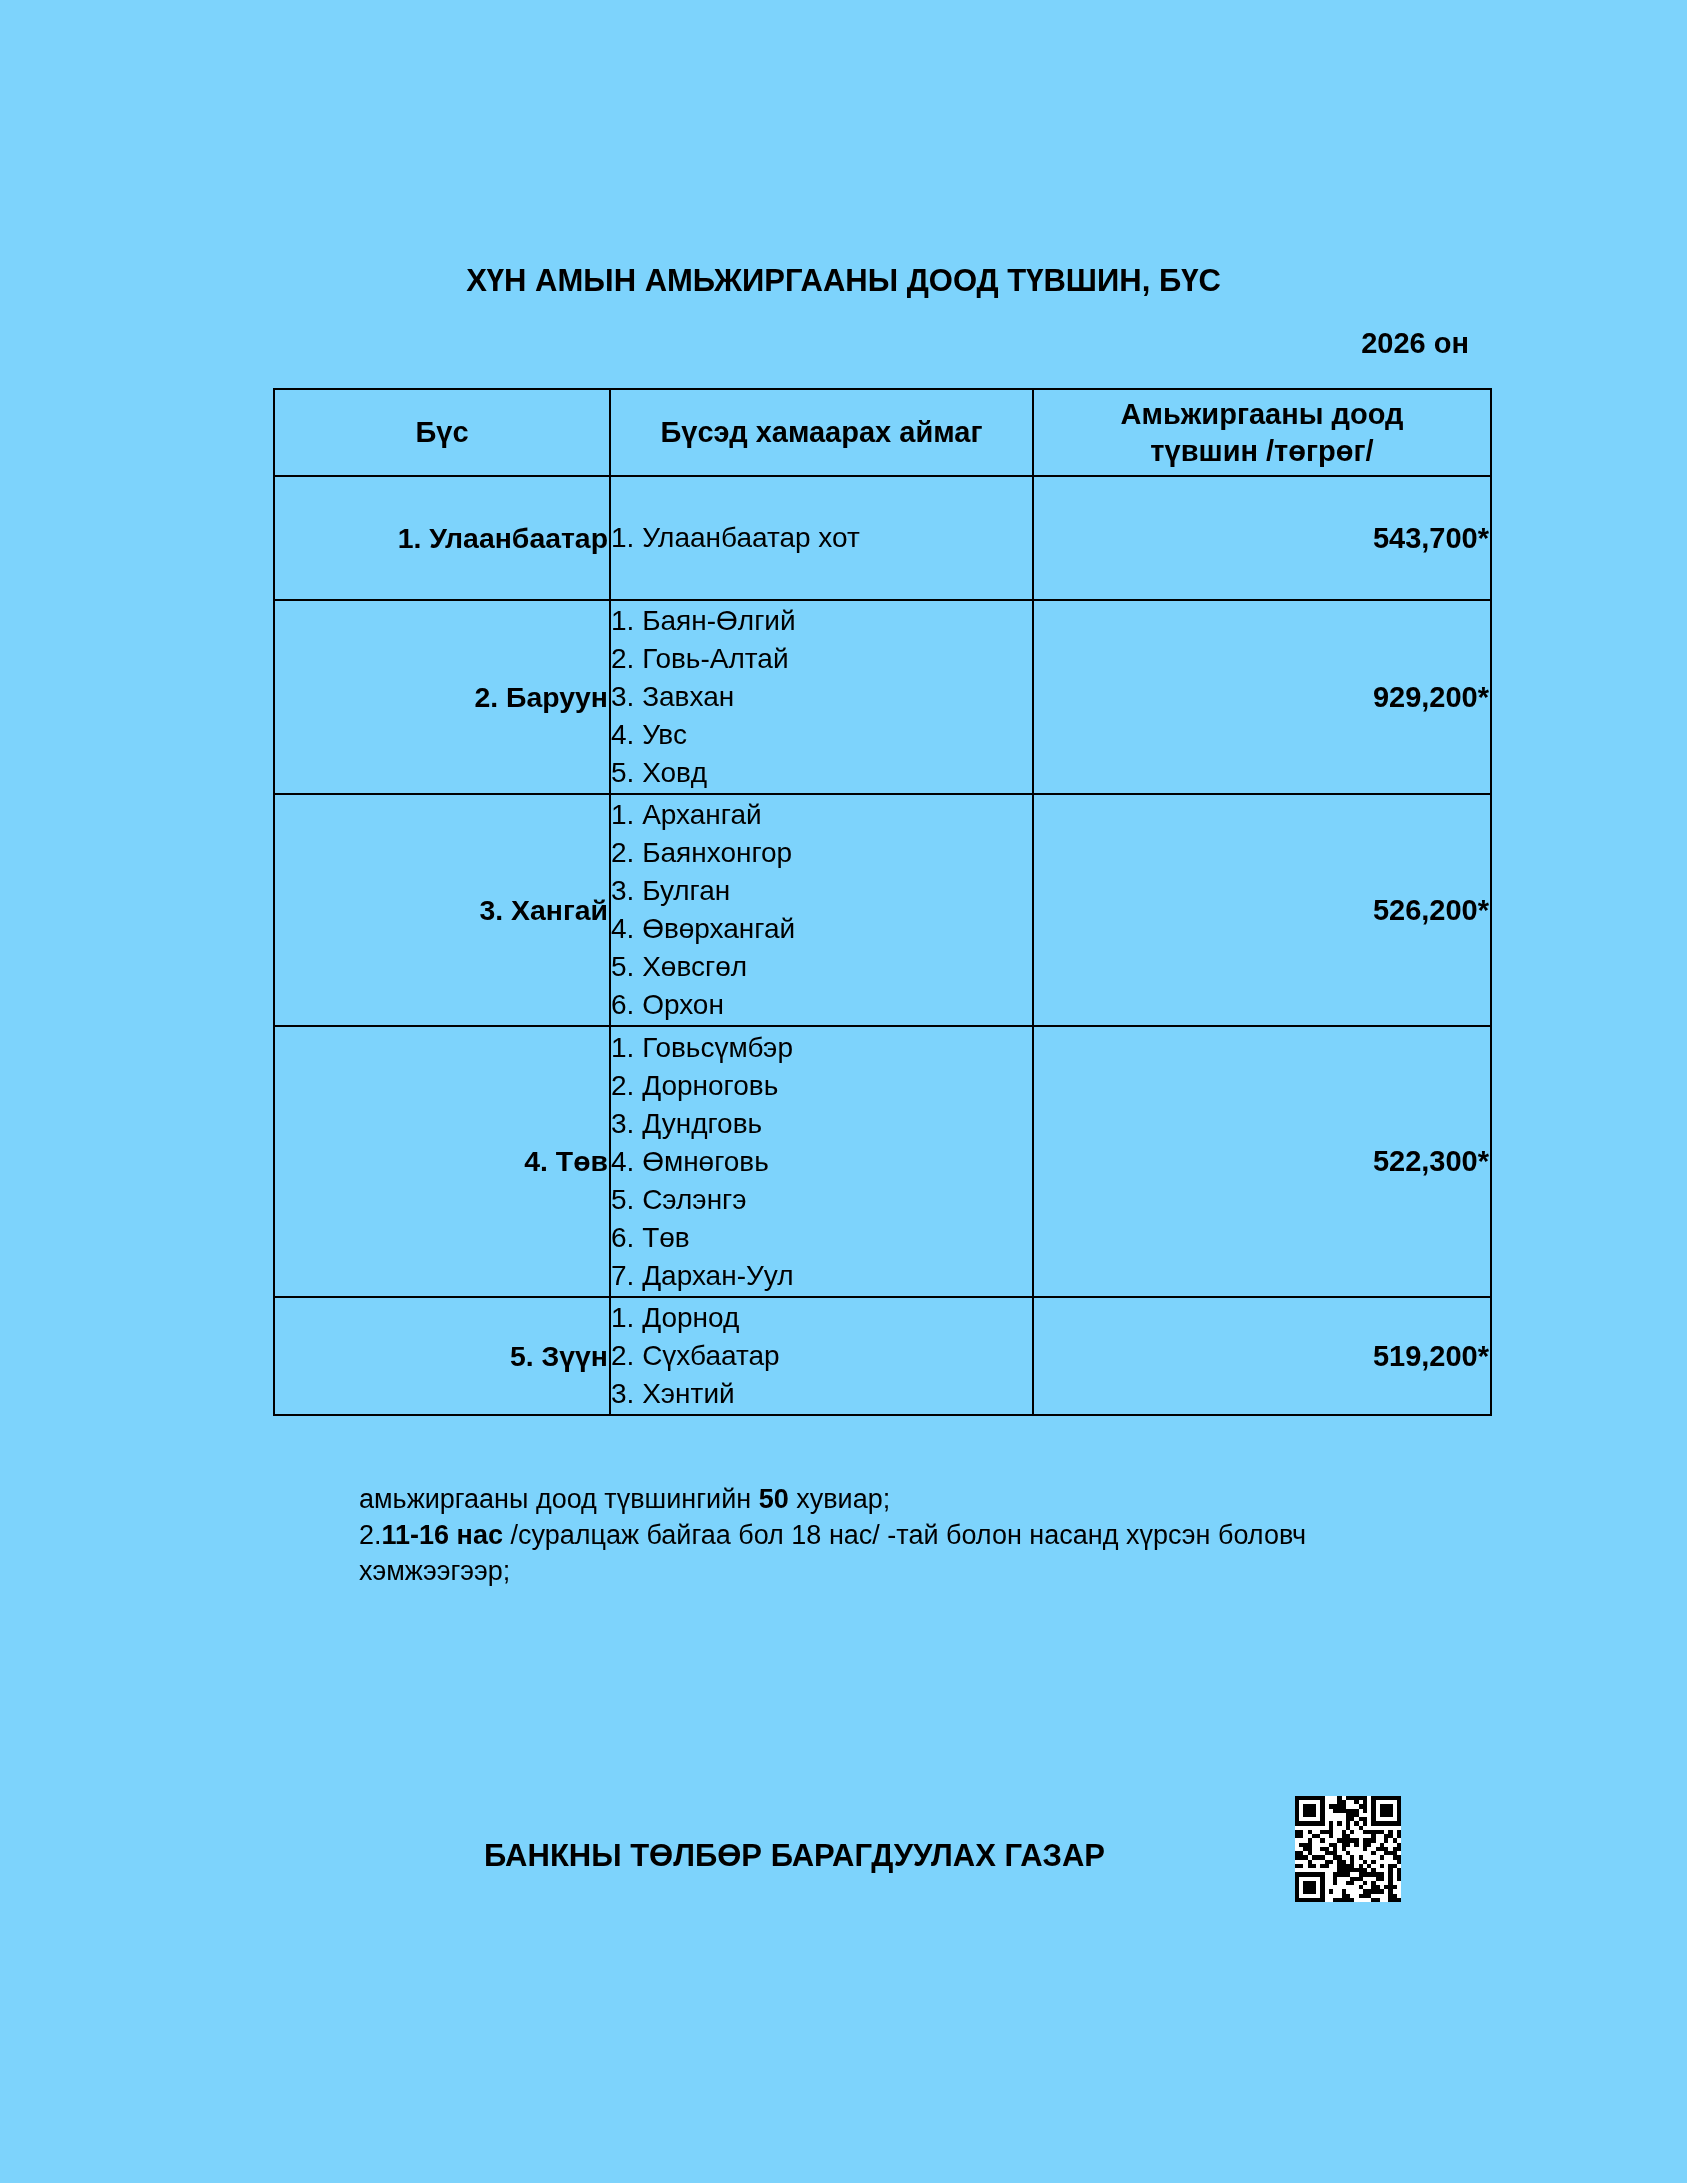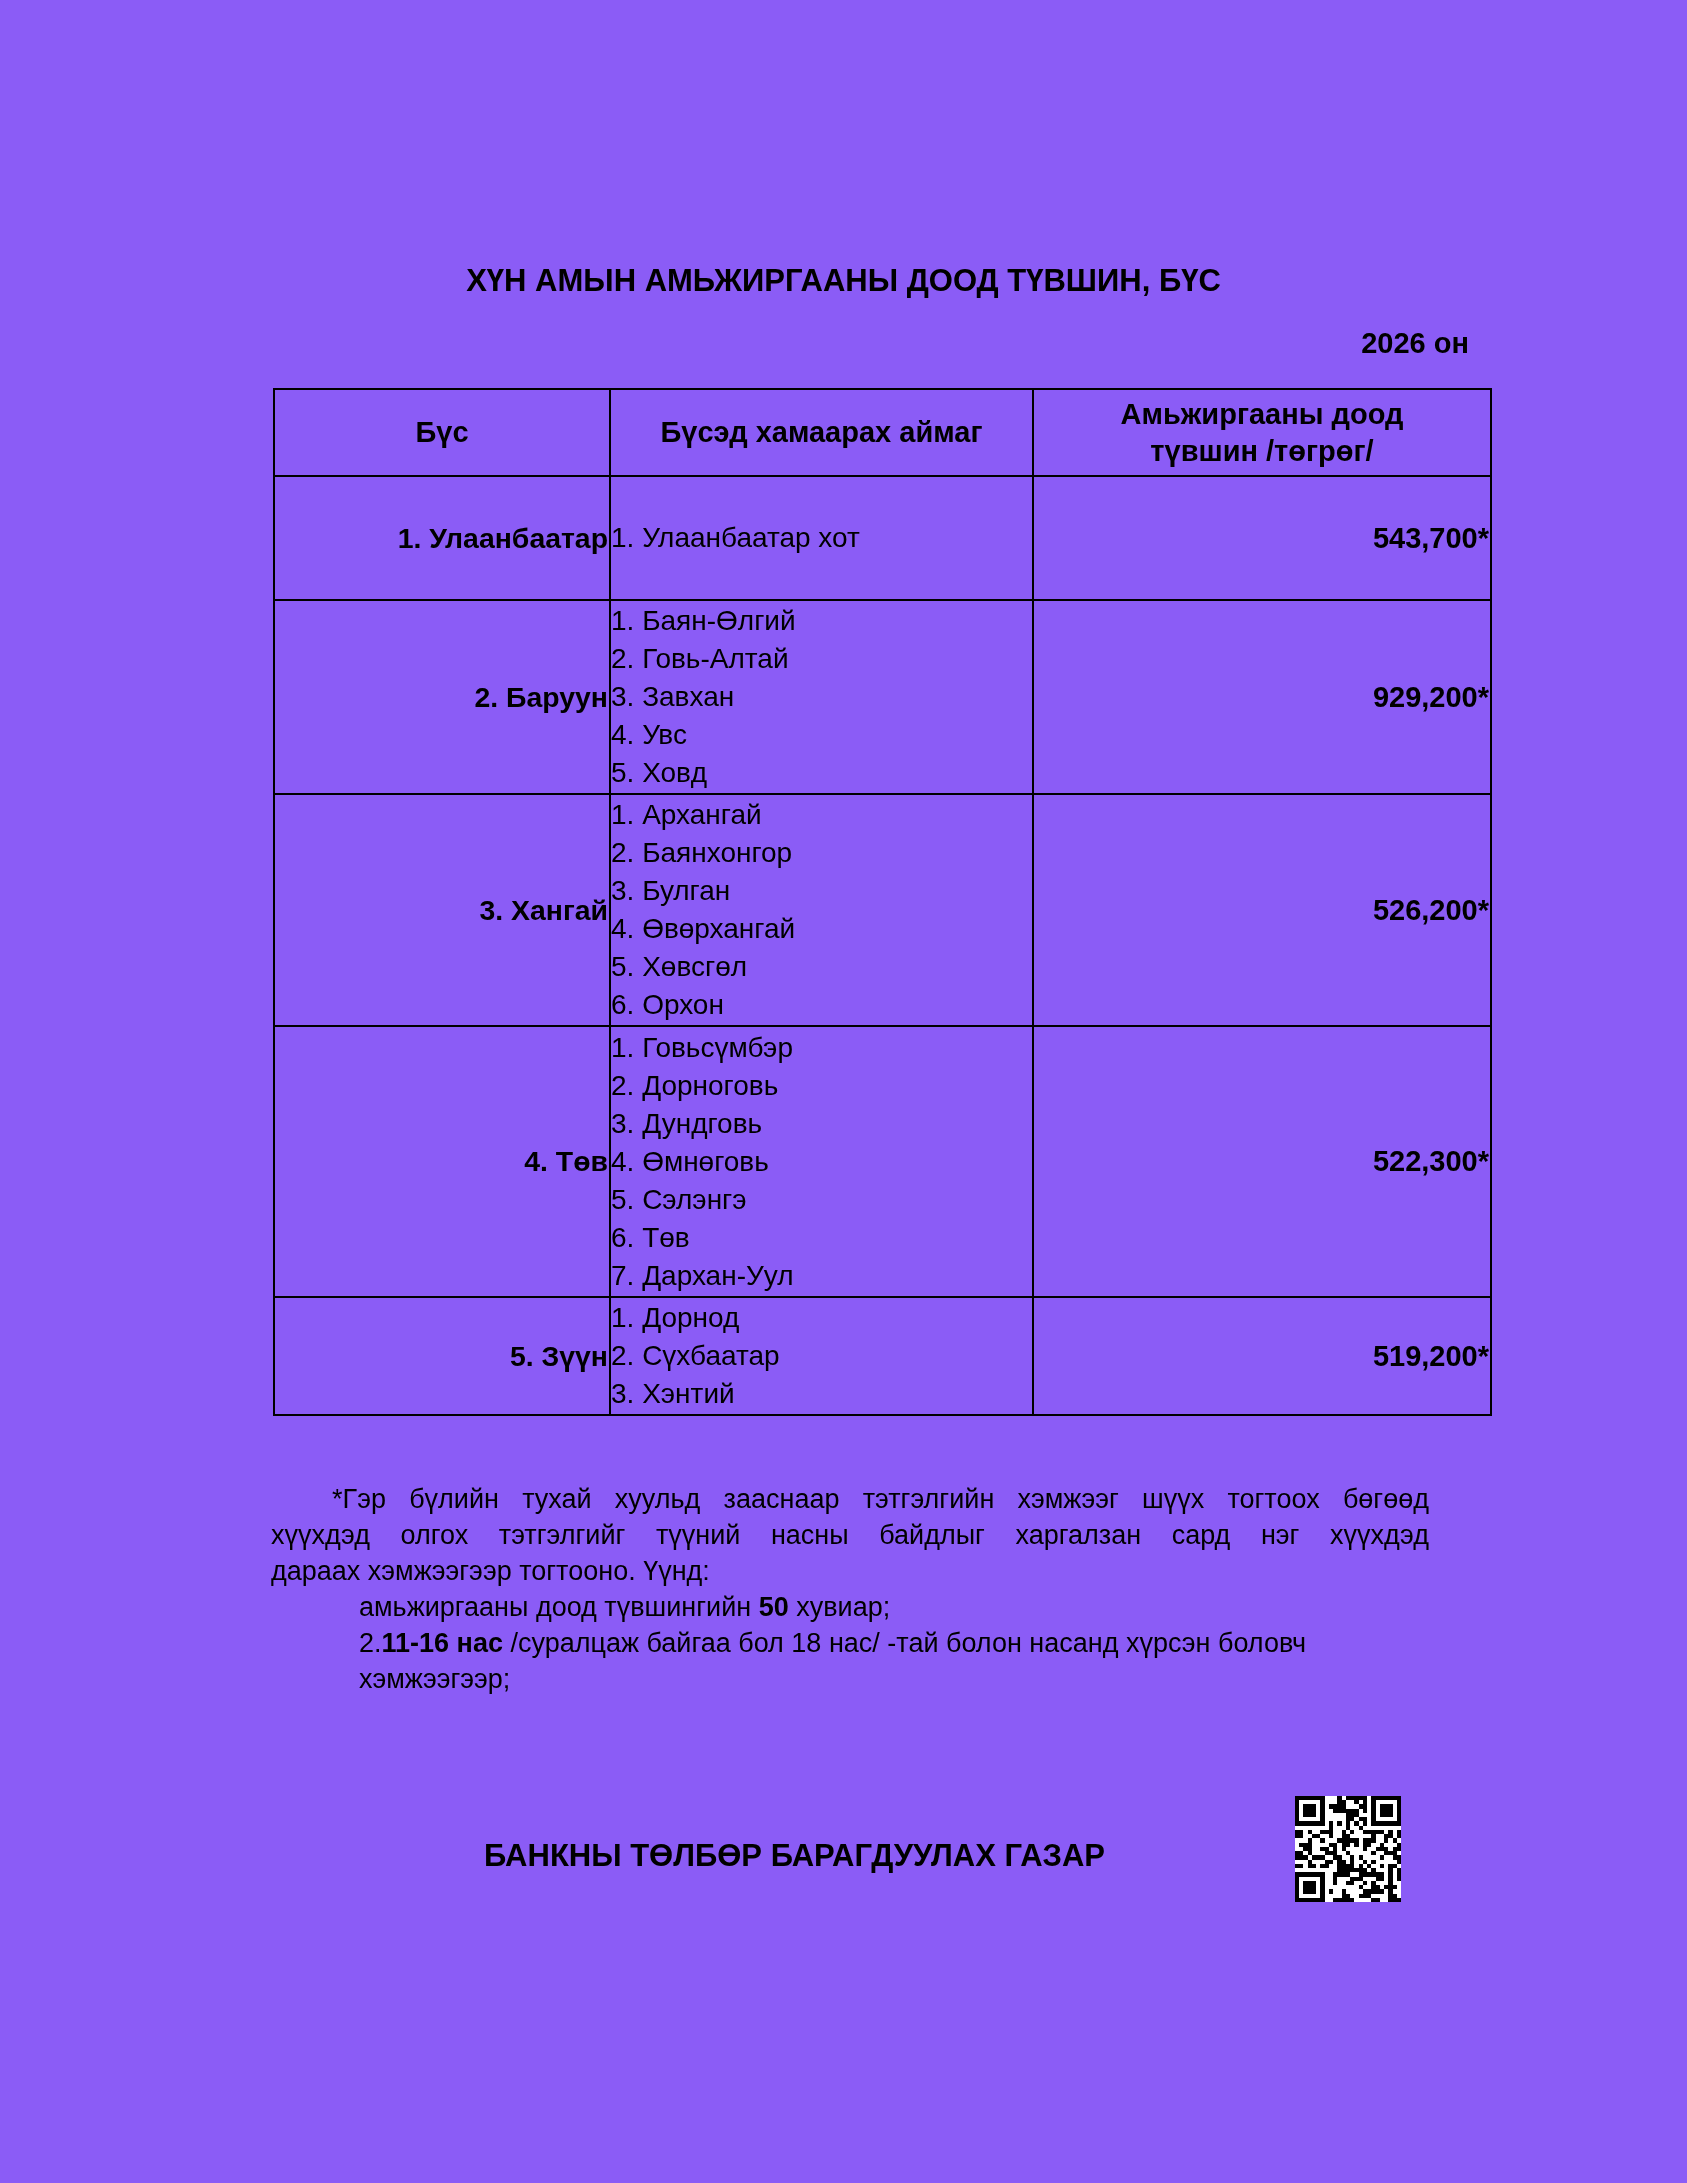--- a/index.html
+++ b/index.html
@@ -1,19 +1,19 @@
 <!DOCTYPE html>
 <html style="font-size:10.6px"><head>
 <meta charset="utf-8">
 <style>
   html,body{margin:0;padding:0;background:#888;}
   .page{
     position:relative;
     width:1687px;height:2183px;
-    background:#8b5cf6;
+    background:#7dd3fc;
     font-family:"Liberation Sans",sans-serif;
     color:#000;
     overflow:hidden;
   }
   .doc-title{
     position:absolute;top:262px;left:0;width:1687px;
     text-align:center;font-size:31px;font-weight:bold;line-height:37px;
     white-space:nowrap;
   }
   .year-label{
@@ -133,25 +133,20 @@
             <div>1. Дорнод</div>
             <div>2. Сүхбаатар</div>
             <div>3. Хэнтий</div>
           </td>
           <td class="cell-value">519,200*</td>
         </tr>
       </tbody>
   </table>
 
   <div class="footnote">
-    <div id="fn-para">
-        <div class="fn-line just indent">*Гэр бүлийн тухай хуульд зааснаар тэтгэлгийн хэмжээг шүүх тогтоох бөгөөд</div>
-        <div class="fn-line just">хүүхдэд олгох тэтгэлгийг түүний насны байдлыг харгалзан сард нэг хүүхдэд</div>
-        <div class="fn-line">дараах хэмжээгээр тогтооно. Үүнд:</div>
-      </div>
     <div class="fn-items" id="fn-items">
         <div>
           <div class="fn-line"><span>амьжиргааны доод түвшингийн </span><span class="fn-bold">50</span><span> хувиар;</span></div>
         </div>
         <div>
           <div class="fn-line"><span>2.</span><span class="fn-bold">11-16 нас</span><span> /суралцаж байгаа бол 18 нас/ -тай болон насанд хүрсэн боловч</span></div>
           <div class="fn-line"><span>хэмжээгээр;</span></div>
         </div>
       </div>
   </div>

